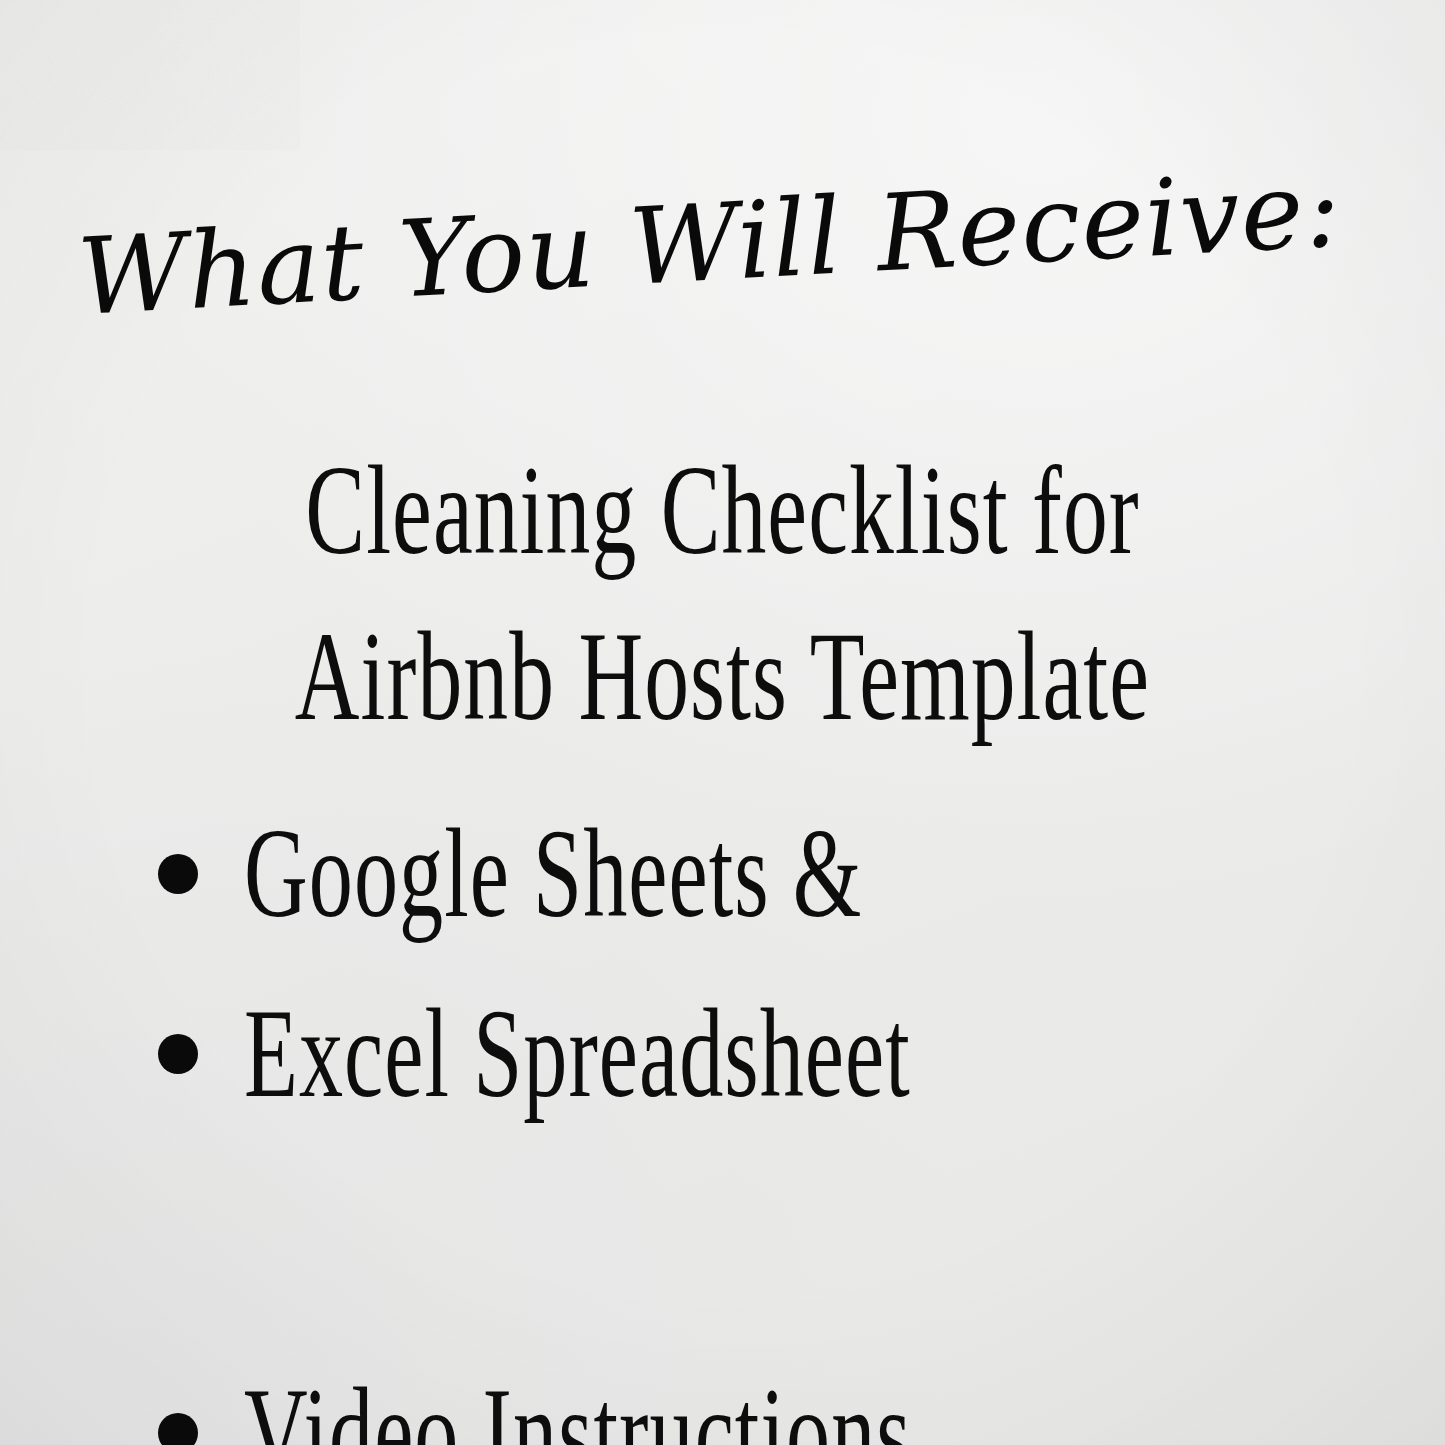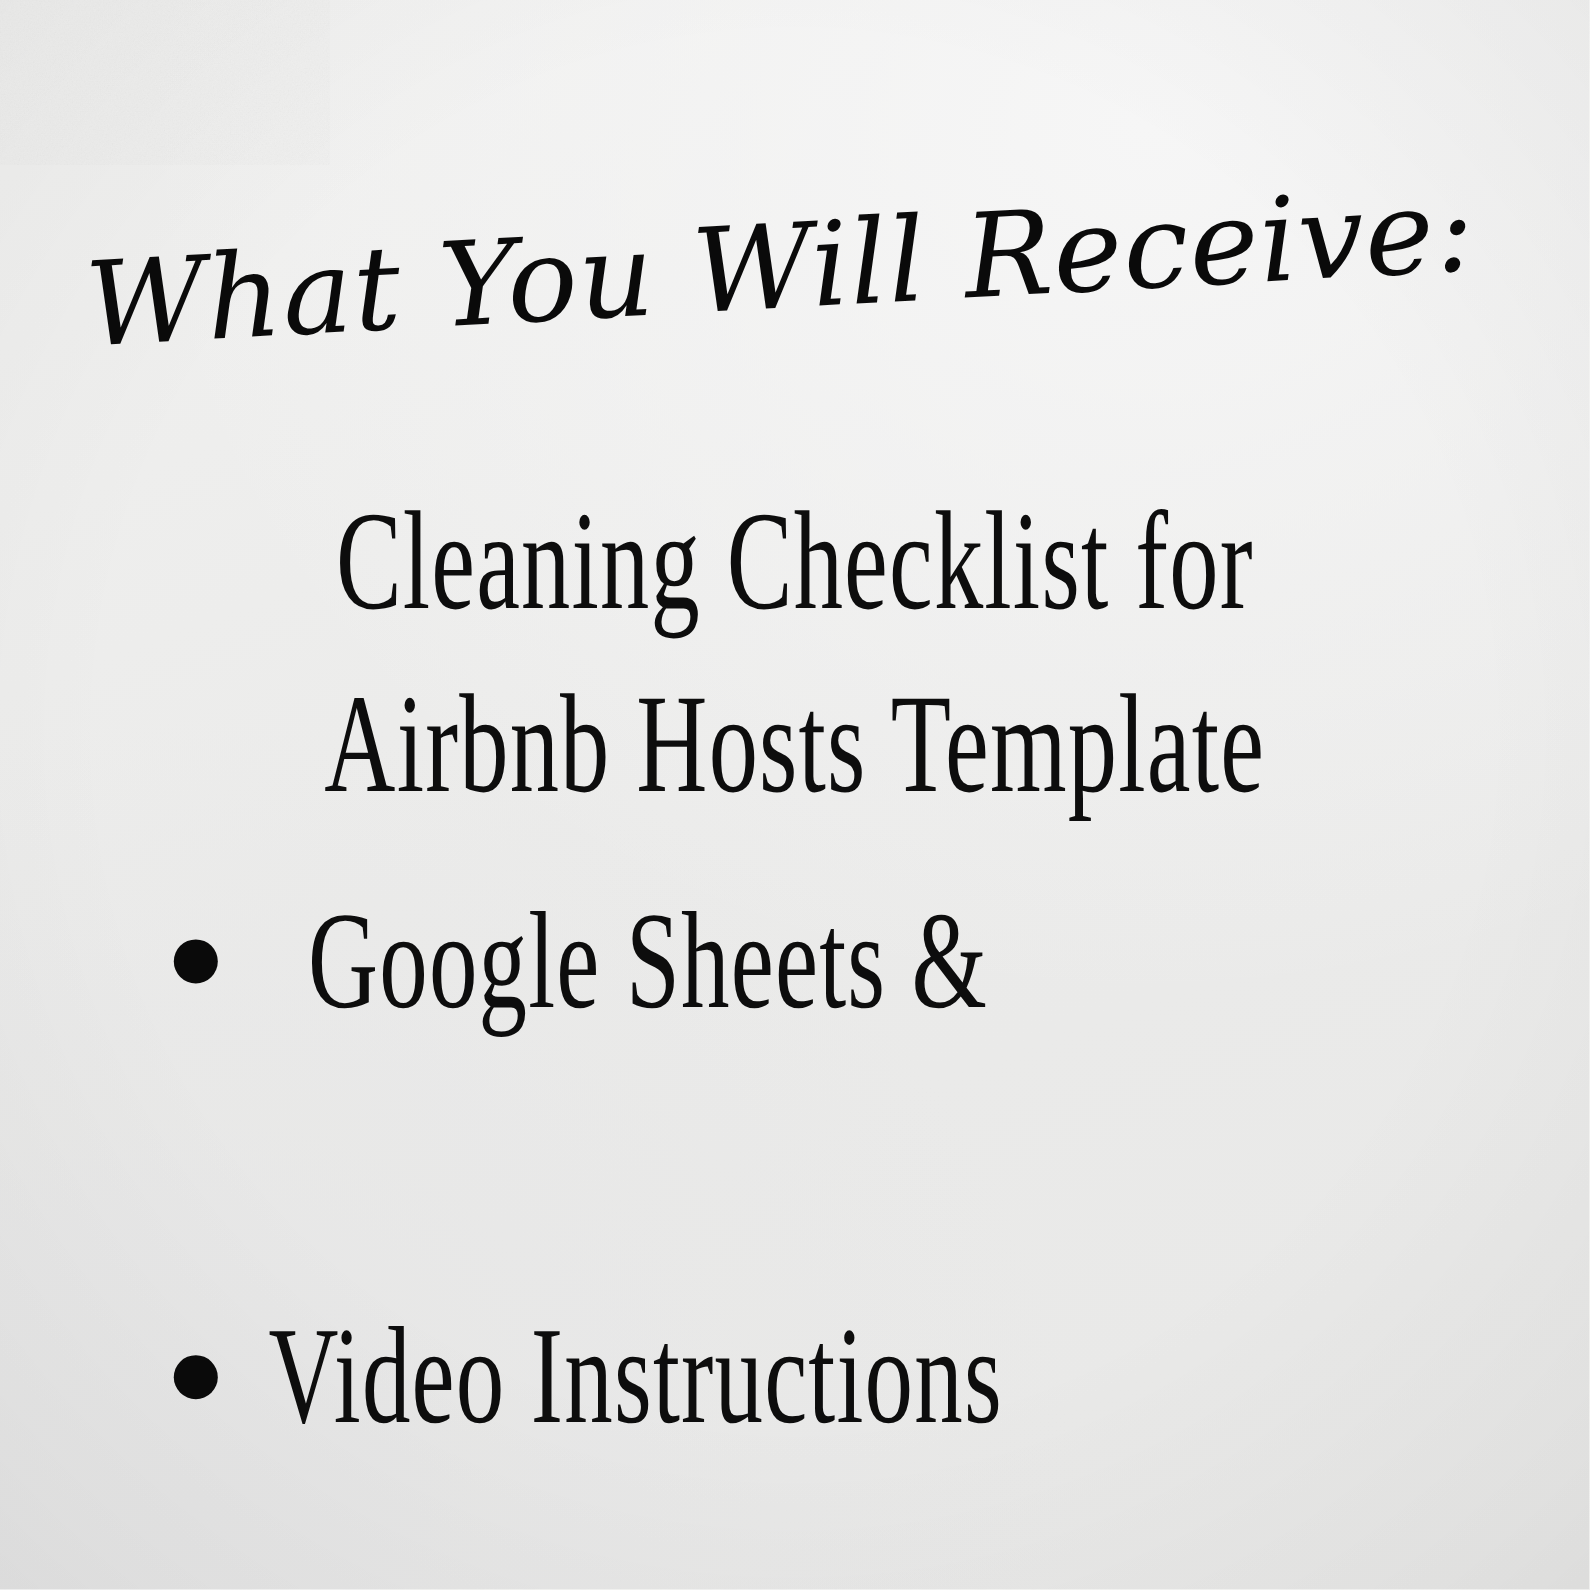--- a/index.html
+++ b/index.html
@@ -112,21 +112,21 @@
   .bullet-text {
     font-size: 126px;
     transform: scaleX(.70);
     transform-origin: left center;
     letter-spacing: 1.5px;
     color: #0d0d0d;
     font-family: "Liberation Serif", "DejaVu Serif", serif;
     white-space: nowrap;
     line-height: 1.05;
   }
-  #bullet-row-1 { margin-top: 68px; gap: 36px; }
+  #bullet-row-1 { margin-top: 68px; }
   #bullet-row-2 { margin-top: 48px; }
   #bullet-row-3 { margin-top: 246px; }
 </style>
 </head>
 <body>
 
 <div id="poster">
 
   <svg id="paper-grain" aria-hidden="true">
     <filter id="grainFilter">
@@ -158,20 +158,24 @@
 
     <div class="body-line title-line" id="title-line-1">Cleaning Checklist for</div>
 
     <div class="body-line title-line" id="title-line-2">Airbnb Hosts Template</div>
 
     <div class="bullet-row" id="bullet-row-1">
       <span class="bullet-dot"></span>
       <span class="bullet-text">Google Sheets &amp;</span>
     </div>
 
+    <div class="bullet-row" id="bullet-row-2">
+      <span class="bullet-dot"></span>
+      <span class="bullet-text">Excel Spreadsheet</span>
+    </div>
 
     <div class="bullet-row" id="bullet-row-3">
       <span class="bullet-dot"></span>
       <span class="bullet-text">Video Instructions</span>
     </div>
 
   </div>
 </div>
 
 </body></html>

